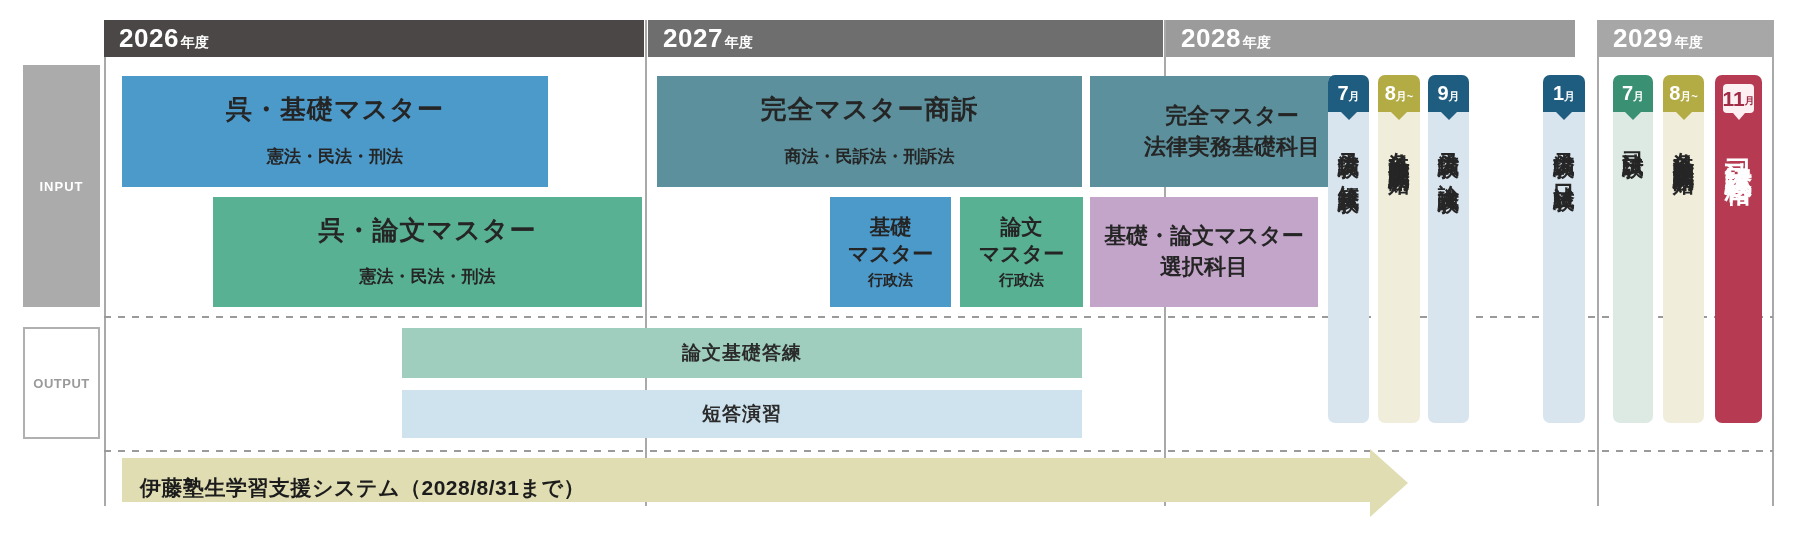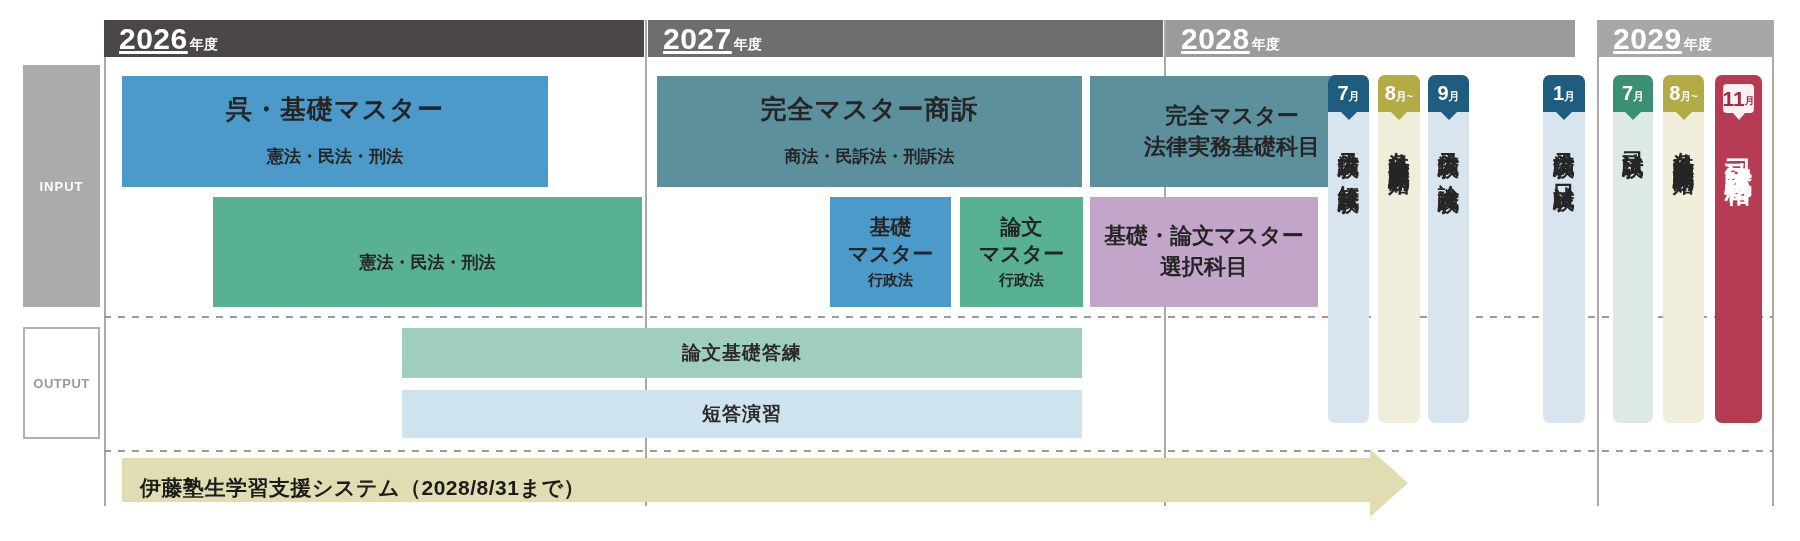--- a/index.html
+++ b/index.html
@@ -7,21 +7,21 @@
   .canvas{position:relative;width:1800px;height:541px;background:#fff;overflow:hidden;}
 
   
   .vline{position:absolute;top:20px;height:486px;width:2px;background:#a9a9a9;z-index:1;}
   .dash{position:absolute;height:2px;z-index:1;
         background:repeating-linear-gradient(90deg,#9a9a9a 0 7px,transparent 7px 14px);}
 
   
   .yearhead{position:absolute;top:20px;height:37px;z-index:3;color:#fff;
             line-height:37px;padding-left:15px;box-sizing:border-box;}
-  .yr{font-size:30px;font-weight:bold;letter-spacing:0.5px;text-decoration:underline;}
+  .yr{font-size:26px;font-weight:bold;letter-spacing:0.5px;}
   .yrsfx{font-size:14px;font-weight:bold;margin-left:2px;}
 
   
   .side-input{position:absolute;left:23px;top:65px;width:77px;height:242px;background:#ababab;
               display:flex;align-items:center;justify-content:center;color:#fff;
               font-size:13px;font-weight:bold;letter-spacing:1px;z-index:2;}
   .side-output{position:absolute;left:23px;top:327px;width:77px;height:112px;background:#fff;
                border:2px solid #b0b0b0;box-sizing:border-box;display:flex;align-items:center;
                justify-content:center;color:#9a9a9a;font-size:13px;font-weight:bold;
                letter-spacing:0.5px;z-index:2;}
@@ -96,20 +96,21 @@
   </div>
 
   <div class="side-input">INPUT</div>
   <div class="side-output">OUTPUT</div>
 
   <div class="cbox" style="left: 122px; top: 76px; width: 426px; height: 111px; background-color: rgb(76, 154, 202);">
     <div class="t1">呉・基礎マスター</div>
     <div class="t2">憲法・民法・刑法</div>
   </div>
   <div class="cbox" style="left: 213px; top: 197px; width: 429px; height: 110px; background-color: rgb(88, 177, 147);">
+    <div class="t1">呉・論文マスター</div>
     <div class="t2">憲法・民法・刑法</div>
   </div>
   <div class="cbox" style="left: 657px; top: 76px; width: 425px; height: 111px; background-color: rgb(91, 144, 156);">
     <div class="t1">完全マスター商訴</div>
     <div class="t2">商法・民訴法・刑訴法</div>
   </div>
   <div class="cbox" style="left: 830px; top: 197px; width: 121px; height: 110px; background-color: rgb(76, 154, 202);">
     <div class="m1">基礎</div>
     <div class="m1">マスター</div>
     <div class="m3">行政法</div>

